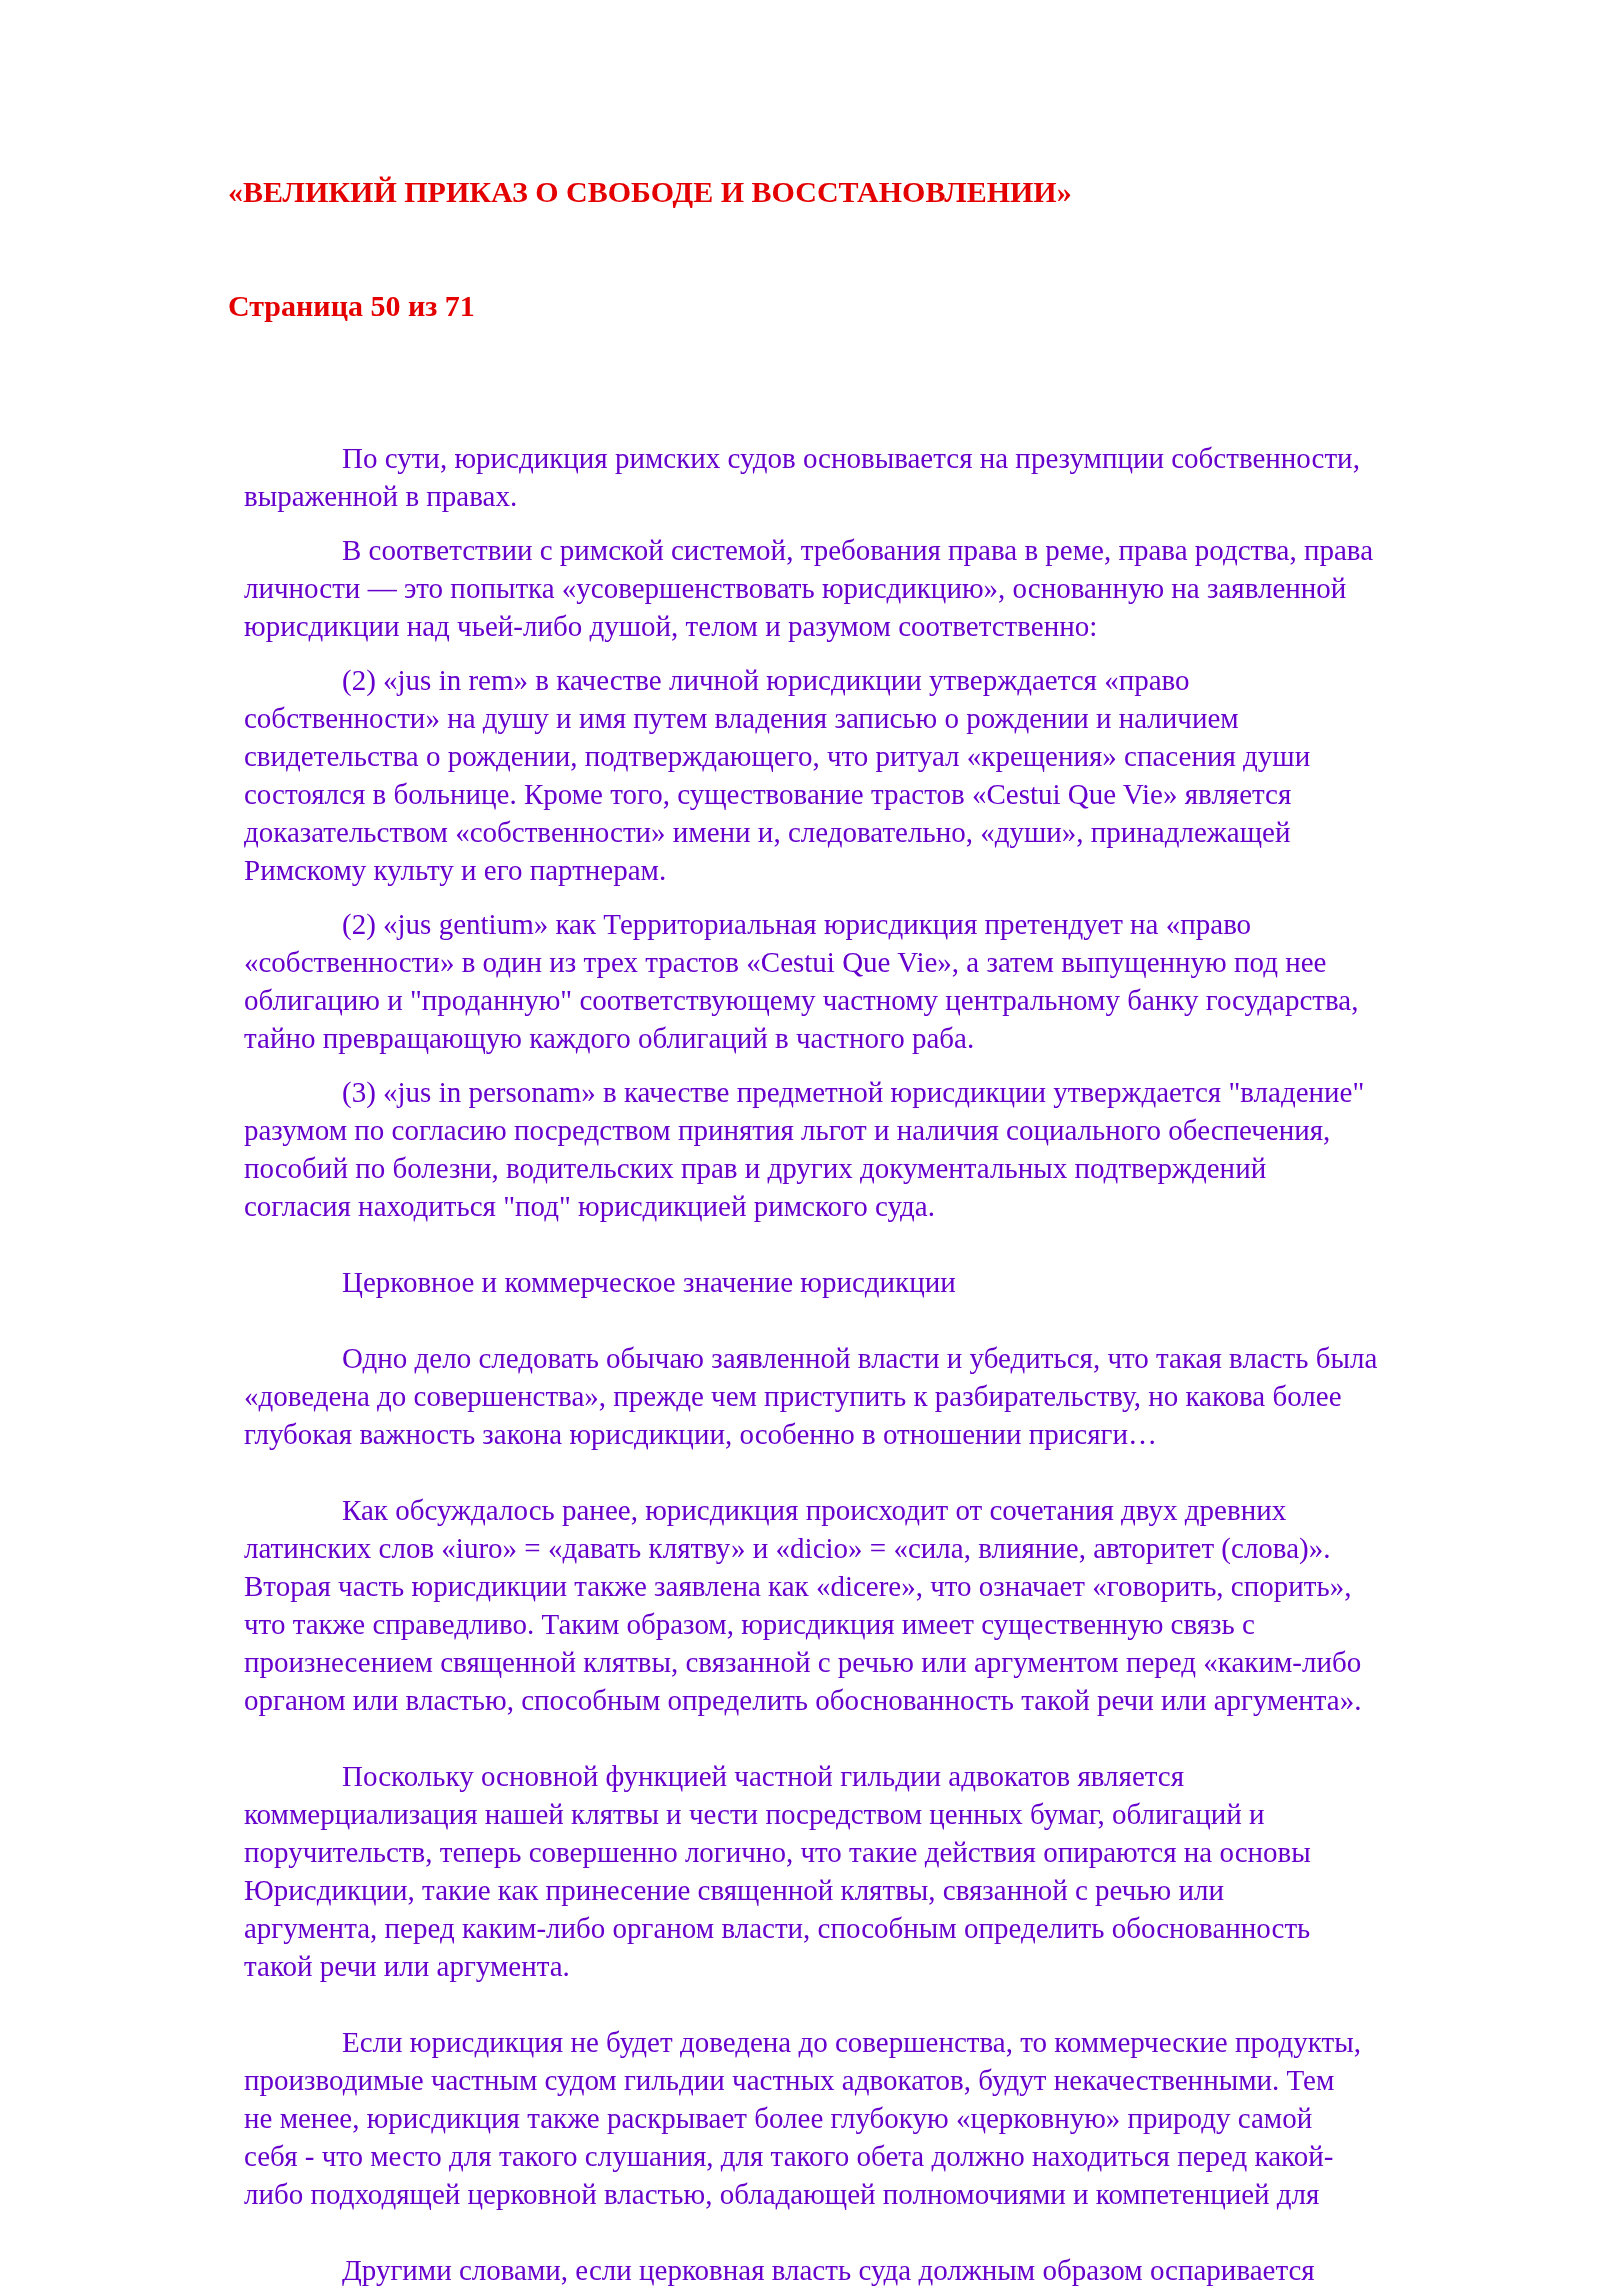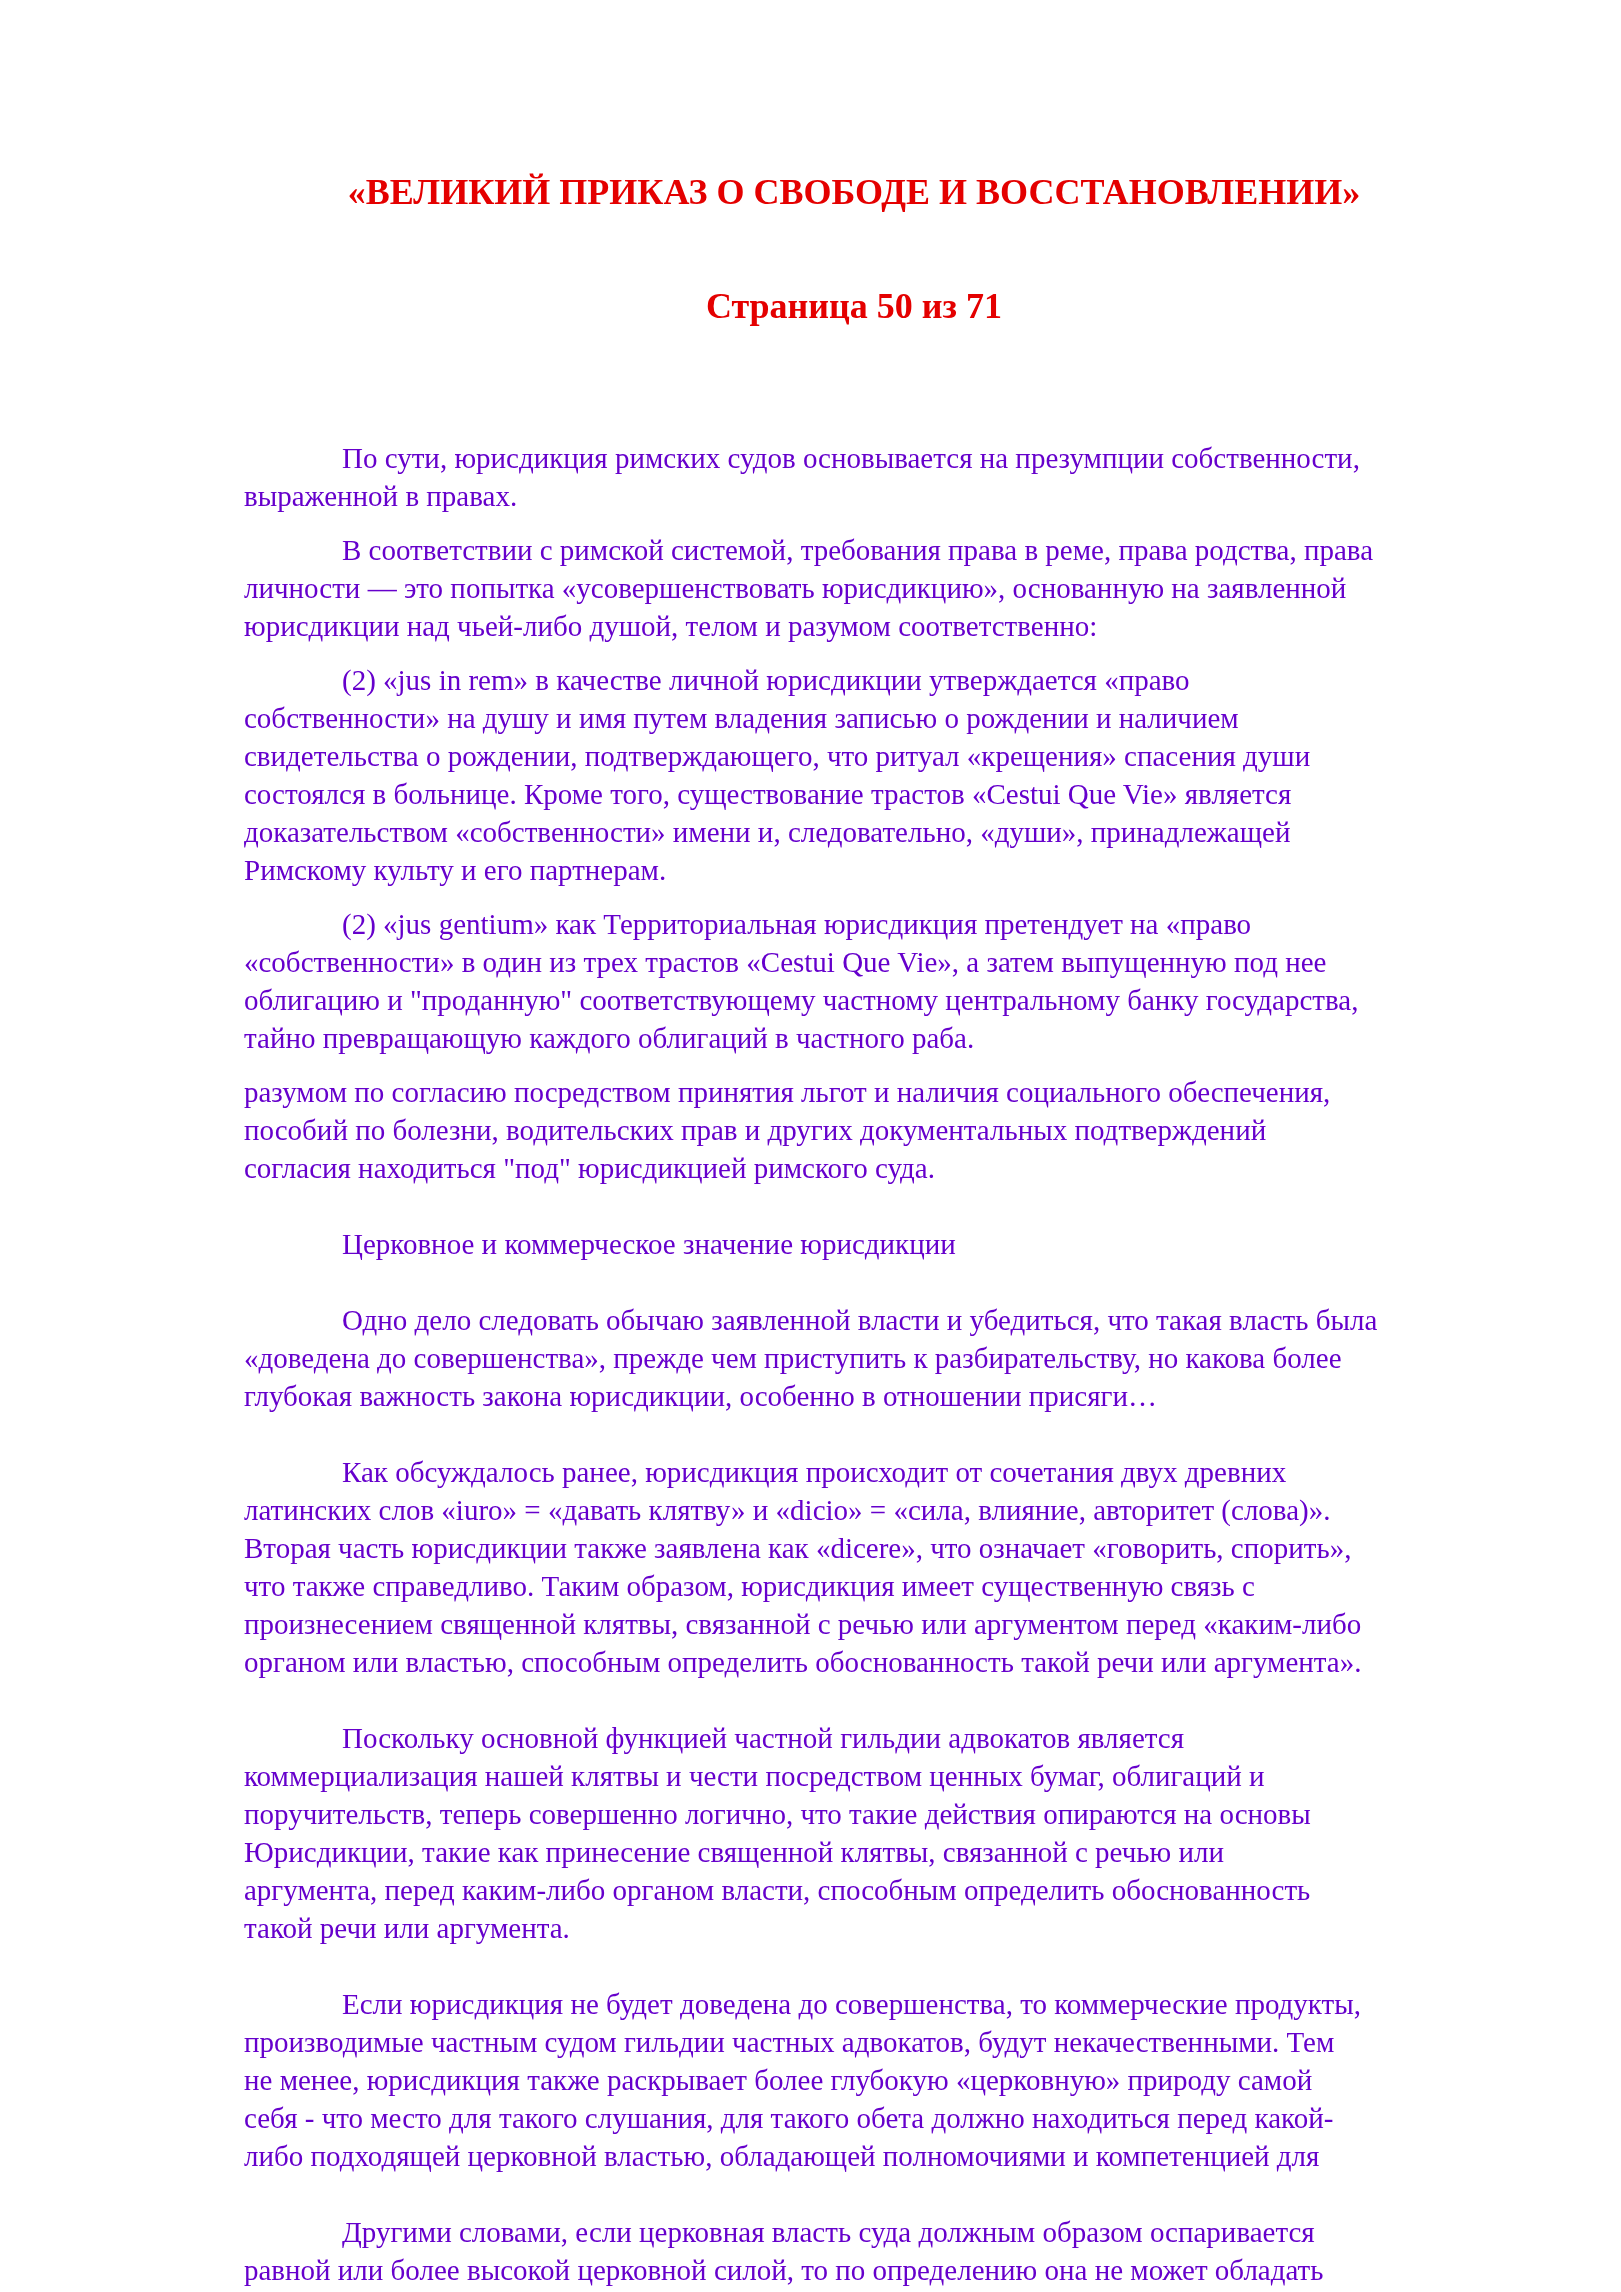--- a/index.html
+++ b/index.html
@@ -15,24 +15,24 @@
   }
   :root {
     --title-color: #e40000;
     --body-color: #6600cc;
   }
   .page {
     padding: 97px 0 0 228px;
   }
   .title-block {
     width: 1252px;
-    text-align: center;
+    text-align: left;
     color: var(--title-color);
     font-weight: bold;
-    font-size: 36px;
+    font-size: 30px;
     line-height: 38px;
     white-space: pre;
     margin-bottom: 38px;
   }
   .doc {
     color: var(--body-color);
     font-size: 29px;
     line-height: 38px;
   }
   .para { margin: 16px; }
@@ -70,20 +70,21 @@
         <div class="line">доказательством «собственности» имени и, следовательно, «души», принадлежащей</div>
         <div class="line">Римскому культу и его партнерам.</div>
       </div>
       <div class="para">
         <div class="line first">(2) «jus gentium» как Территориальная юрисдикция претендует на «право</div>
         <div class="line">«собственности» в один из трех трастов «Cestui Que Vie», а затем выпущенную под нее</div>
         <div class="line">облигацию и "проданную" соответствующему частному центральному банку государства,</div>
         <div class="line">тайно превращающую каждого облигаций в частного раба.</div>
       </div>
       <div class="para">
+        <div class="line first">(3) «jus in personam» в качестве предметной юрисдикции утверждается "владение"</div>
         <div class="line">разумом по согласию посредством принятия льгот и наличия социального обеспечения,</div>
         <div class="line">пособий по болезни, водительских прав и других документальных подтверждений</div>
         <div class="line">согласия находиться "под" юрисдикцией римского суда.</div>
       </div>
       <div class="para spaced">
         <div class="line first">Церковное и коммерческое значение юрисдикции</div>
       </div>
       <div class="para spaced">
         <div class="line first">Одно дело следовать обычаю заявленной власти и убедиться, что такая власть была</div>
         <div class="line">«доведена до совершенства», прежде чем приступить к разбирательству, но какова более</div>

